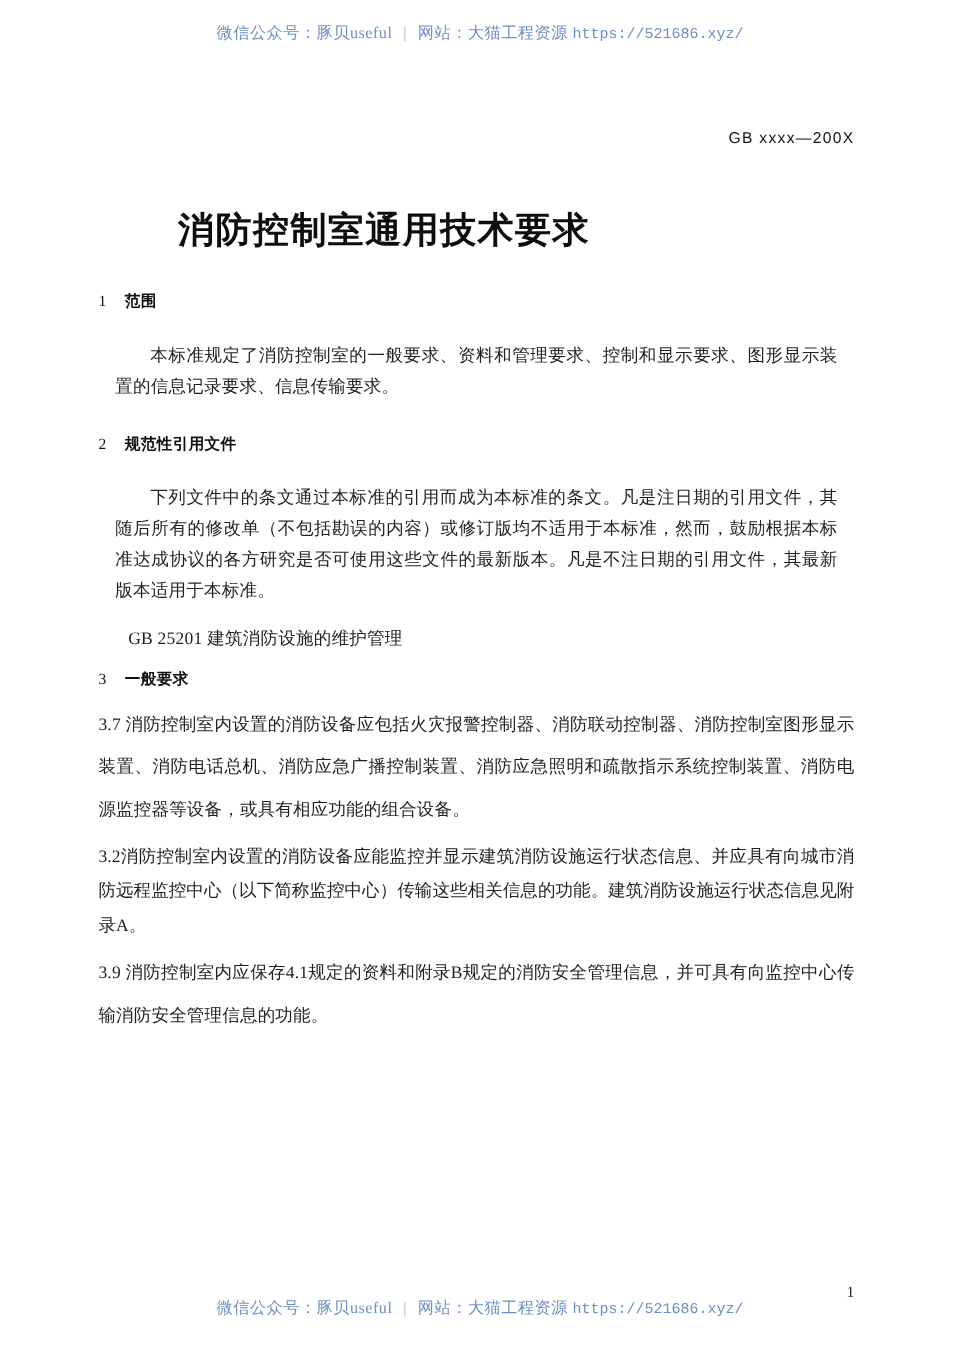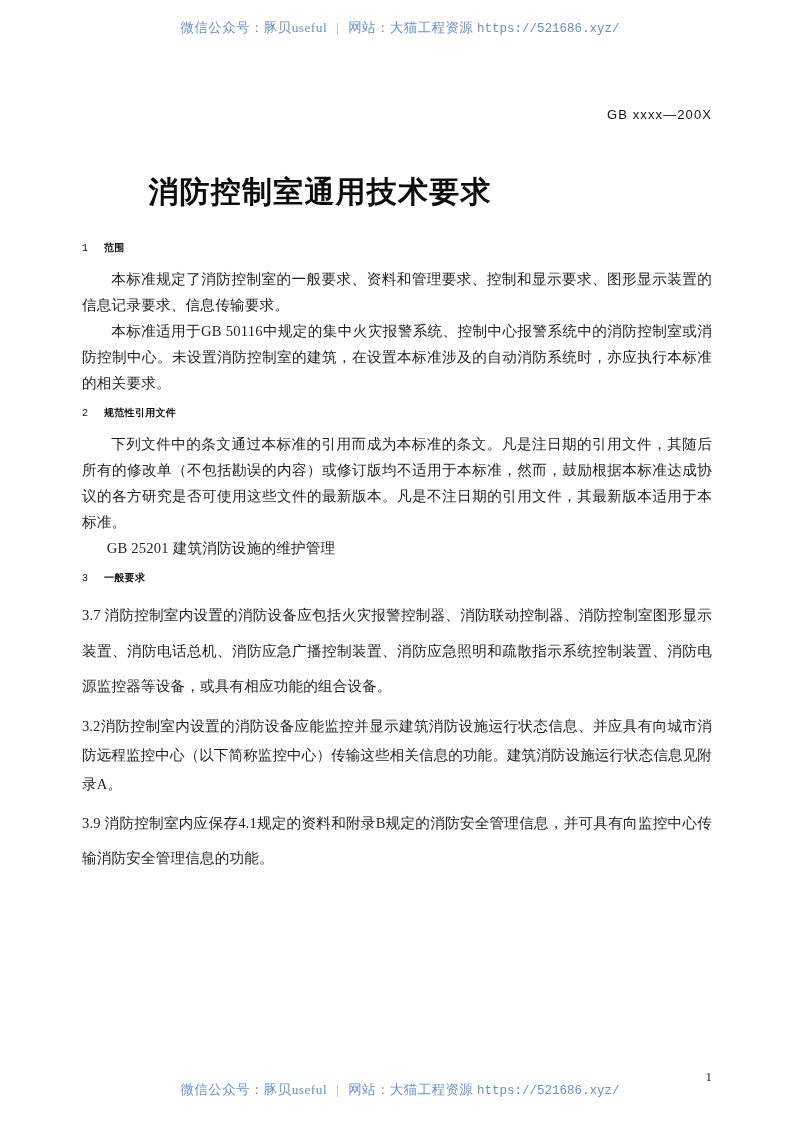--- a/index.html
+++ b/index.html
@@ -75,35 +75,35 @@
   
   #content {
     position: absolute;
     top: 243px;
     left: 82px;
     width: 630px;
   }
 
   h2.section-heading {
     margin: 0;
-    font-family: Liberation Mono, monospace;
+    font-family: Liberation Serif, serif;
     font-weight: bold;
-    font-size: 10px;
+    font-size: 13px;
     color: #111;
     letter-spacing: 0.3px;
     line-height: 1.2;
   }
   h2.section-heading .num {
     display: inline-block;
     min-width: 22px;
     font-weight: normal;
   }
 
   p.body-para {
-    margin: 0;
+    margin: 14px;
     font-size: 14.6px;
     line-height: 26px;
     text-align: justify;
     text-justify: inter-ideograph;
     letter-spacing: 0.2px;
     color: #1f1f1f;
   }
   p.indent { text-indent: 2em; }
 
   p.clause {
@@ -160,21 +160,20 @@
 
   <div id="doc-title">消防控制室通用技术要求</div>
 
   <div id="content">
 
     <h2 class="section-heading">
       <span class="num">1</span><span>范围</span>
     </h2>
     <div class="sp-after-heading"></div>
     <p class="body-para indent">本标准规定了消防控制室的一般要求、资料和管理要求、控制和显示要求、图形显示装置的信息记录要求、信息传输要求。</p>
-    <p class="body-para indent">本标准适用于GB 50116中规定的集中火灾报警系统、控制中心报警系统中的消防控制室或消防控制中心。未设置消防控制室的建筑，在设置本标准涉及的自动消防系统时，亦应执行本标准的相关要求。</p>
 
     <div class="sp-before-heading"></div>
 
     <h2 class="section-heading">
       <span class="num">2</span><span>规范性引用文件</span>
     </h2>
     <div class="sp-after-heading"></div>
     <p class="body-para indent">下列文件中的条文通过本标准的引用而成为本标准的条文。凡是注日期的引用文件，其随后所有的修改单（不包括勘误的内容）或修订版均不适用于本标准，然而，鼓励根据本标准达成协议的各方研究是否可使用这些文件的最新版本。凡是不注日期的引用文件，其最新版本适用于本标准。</p>
     <p class="ref-item">GB 25201  建筑消防设施的维护管理</p>
 

